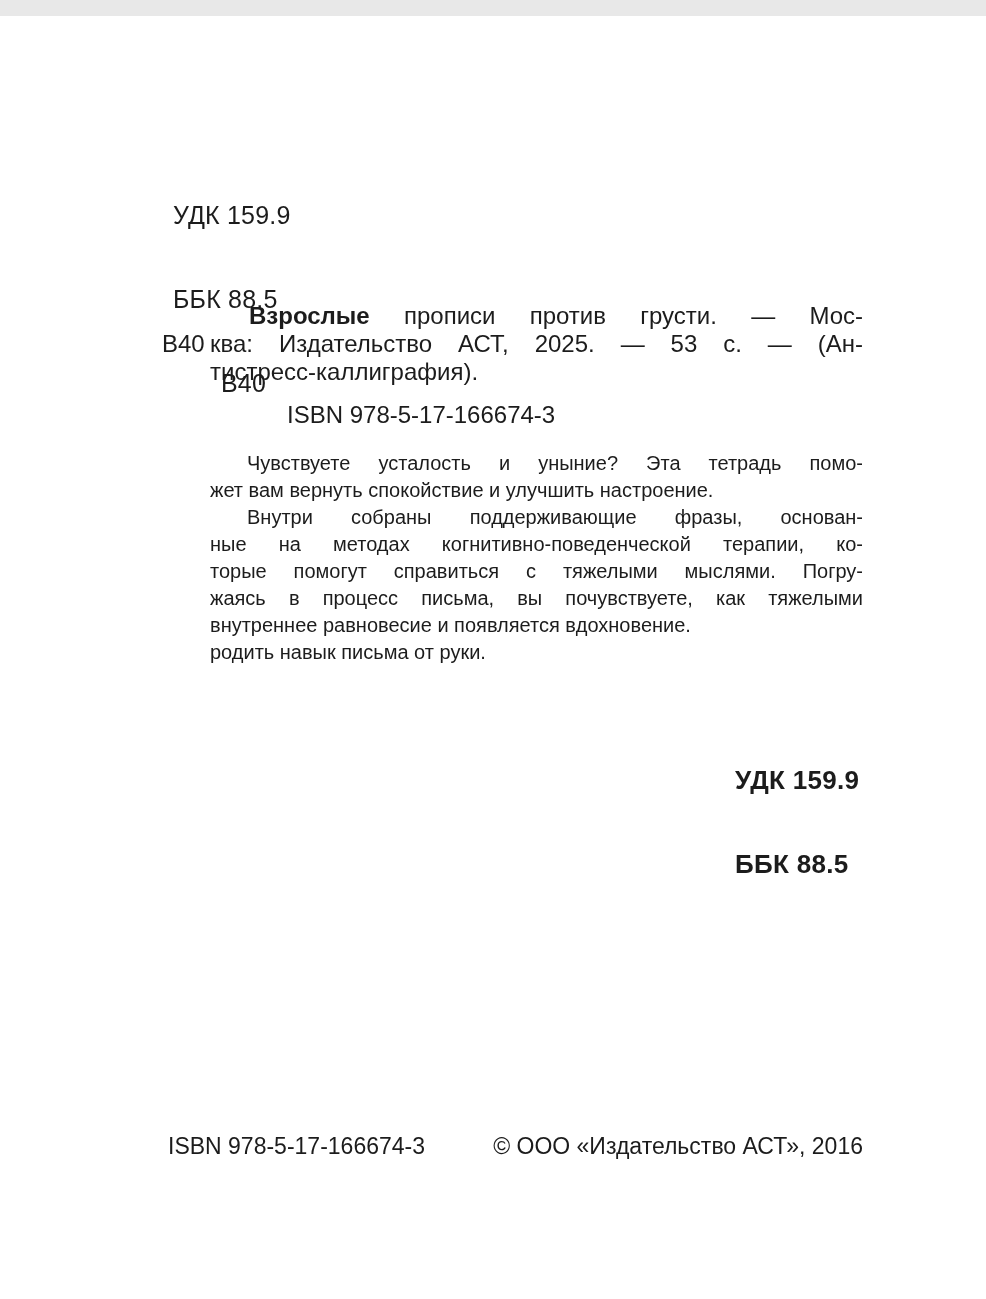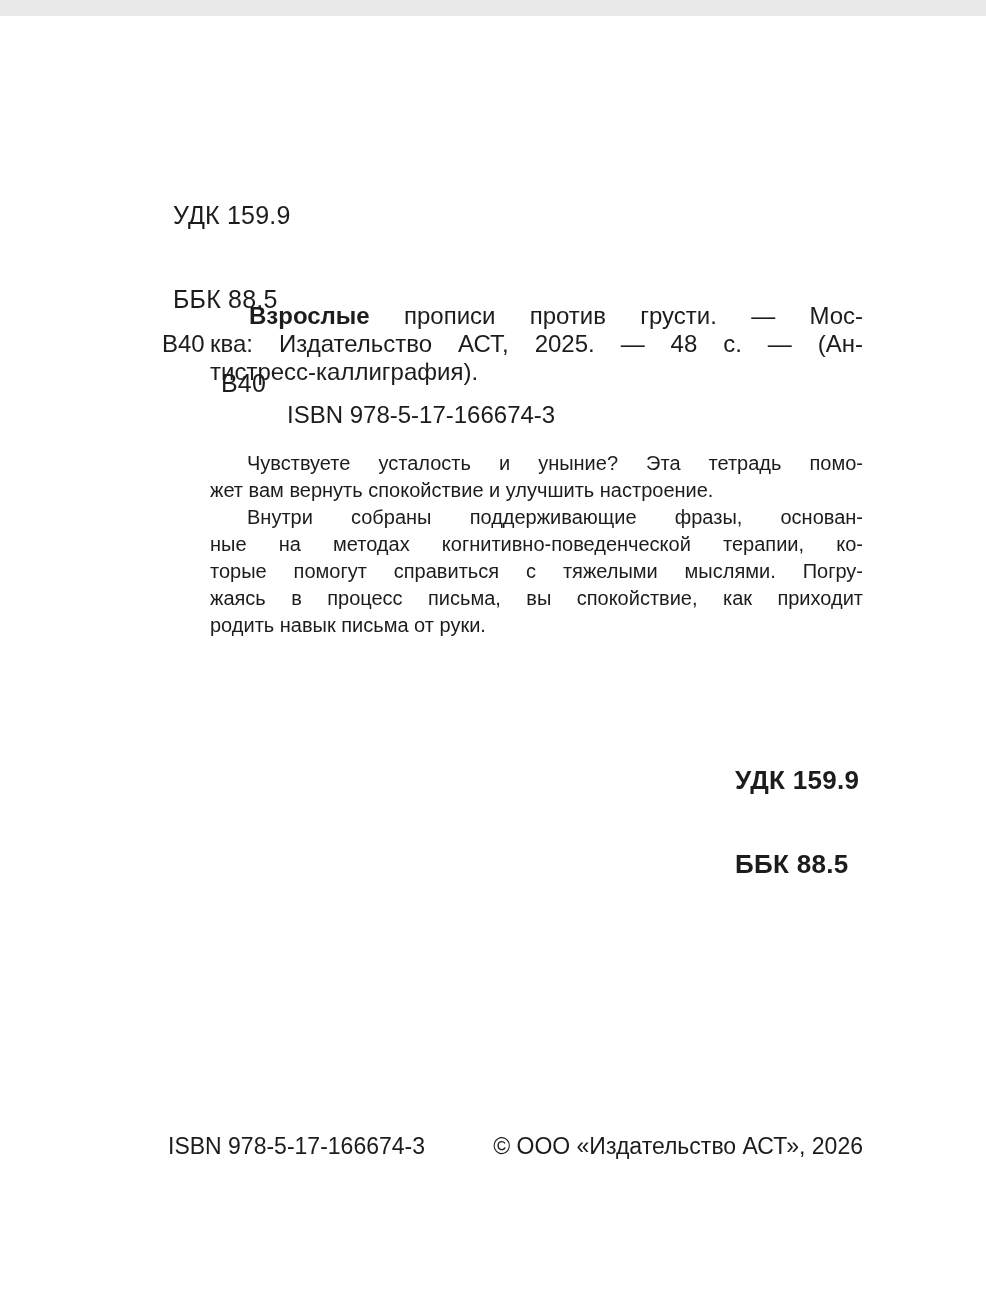--- a/index.html
+++ b/index.html
@@ -111,38 +111,39 @@
   <div class="top-block">
     <div>УДК 159.9</div>
     <div>ББК 88.5</div>
     <div class="code-line">В40</div>
   </div>
 
   <div class="margin-code">В40</div>
 
   <div class="annotation">
     <div class="ann-line first"><b>Взрослые</b><span> прописи против грусти. — Мос-</span></div>
-    <div class="ann-line">ква: Издательство АСТ, 2025. — 48 с. — (Ан-</div>
+    <div class="ann-line">ква: Издательство АСТ, 2025. — 53 с. — (Ан-</div>
     <div class="ann-line last">тистресс-каллиграфия).</div>
     <div class="ann-isbn">ISBN 978-5-17-166674-3</div>
   </div>
 
   <div class="description">
     <div class="line first">Чувствуете усталость и уныние? Эта тетрадь помо-</div>
     <div class="line last">жет вам вернуть спокойствие и улучшить настроение.</div>
     <div class="line first">Внутри собраны поддерживающие фразы, основан-</div>
     <div class="line">ные на методах когнитивно-поведенческой терапии, ко-</div>
     <div class="line">торые помогут справиться с тяжелыми мыслями. Погру-</div>
-    <div class="line">жаясь в процесс письма, вы спокойствие, как приходит</div>
+    <div class="line">жаясь в процесс письма, вы почувствуете, как тяжелыми</div>
+    <div class="line last">внутреннее равновесие и появляется вдохновение.</div>
     <div class="line last">родить навык письма от руки.</div>
   </div>
 
   <div class="classification">
     <div>УДК 159.9</div>
     <div>ББК 88.5</div>
   </div>
 
   <div class="footer">
     <div>ISBN 978-5-17-166674-3</div>
-    <div><span>© ООО </span><span class="publisher-italic">«Издательство АСТ»</span><span>, 2026</span></div>
+    <div><span>© ООО </span><span class="publisher-italic">«Издательство АСТ»</span><span>, 2016</span></div>
   </div>
 
 </div>
 
 </body></html>

